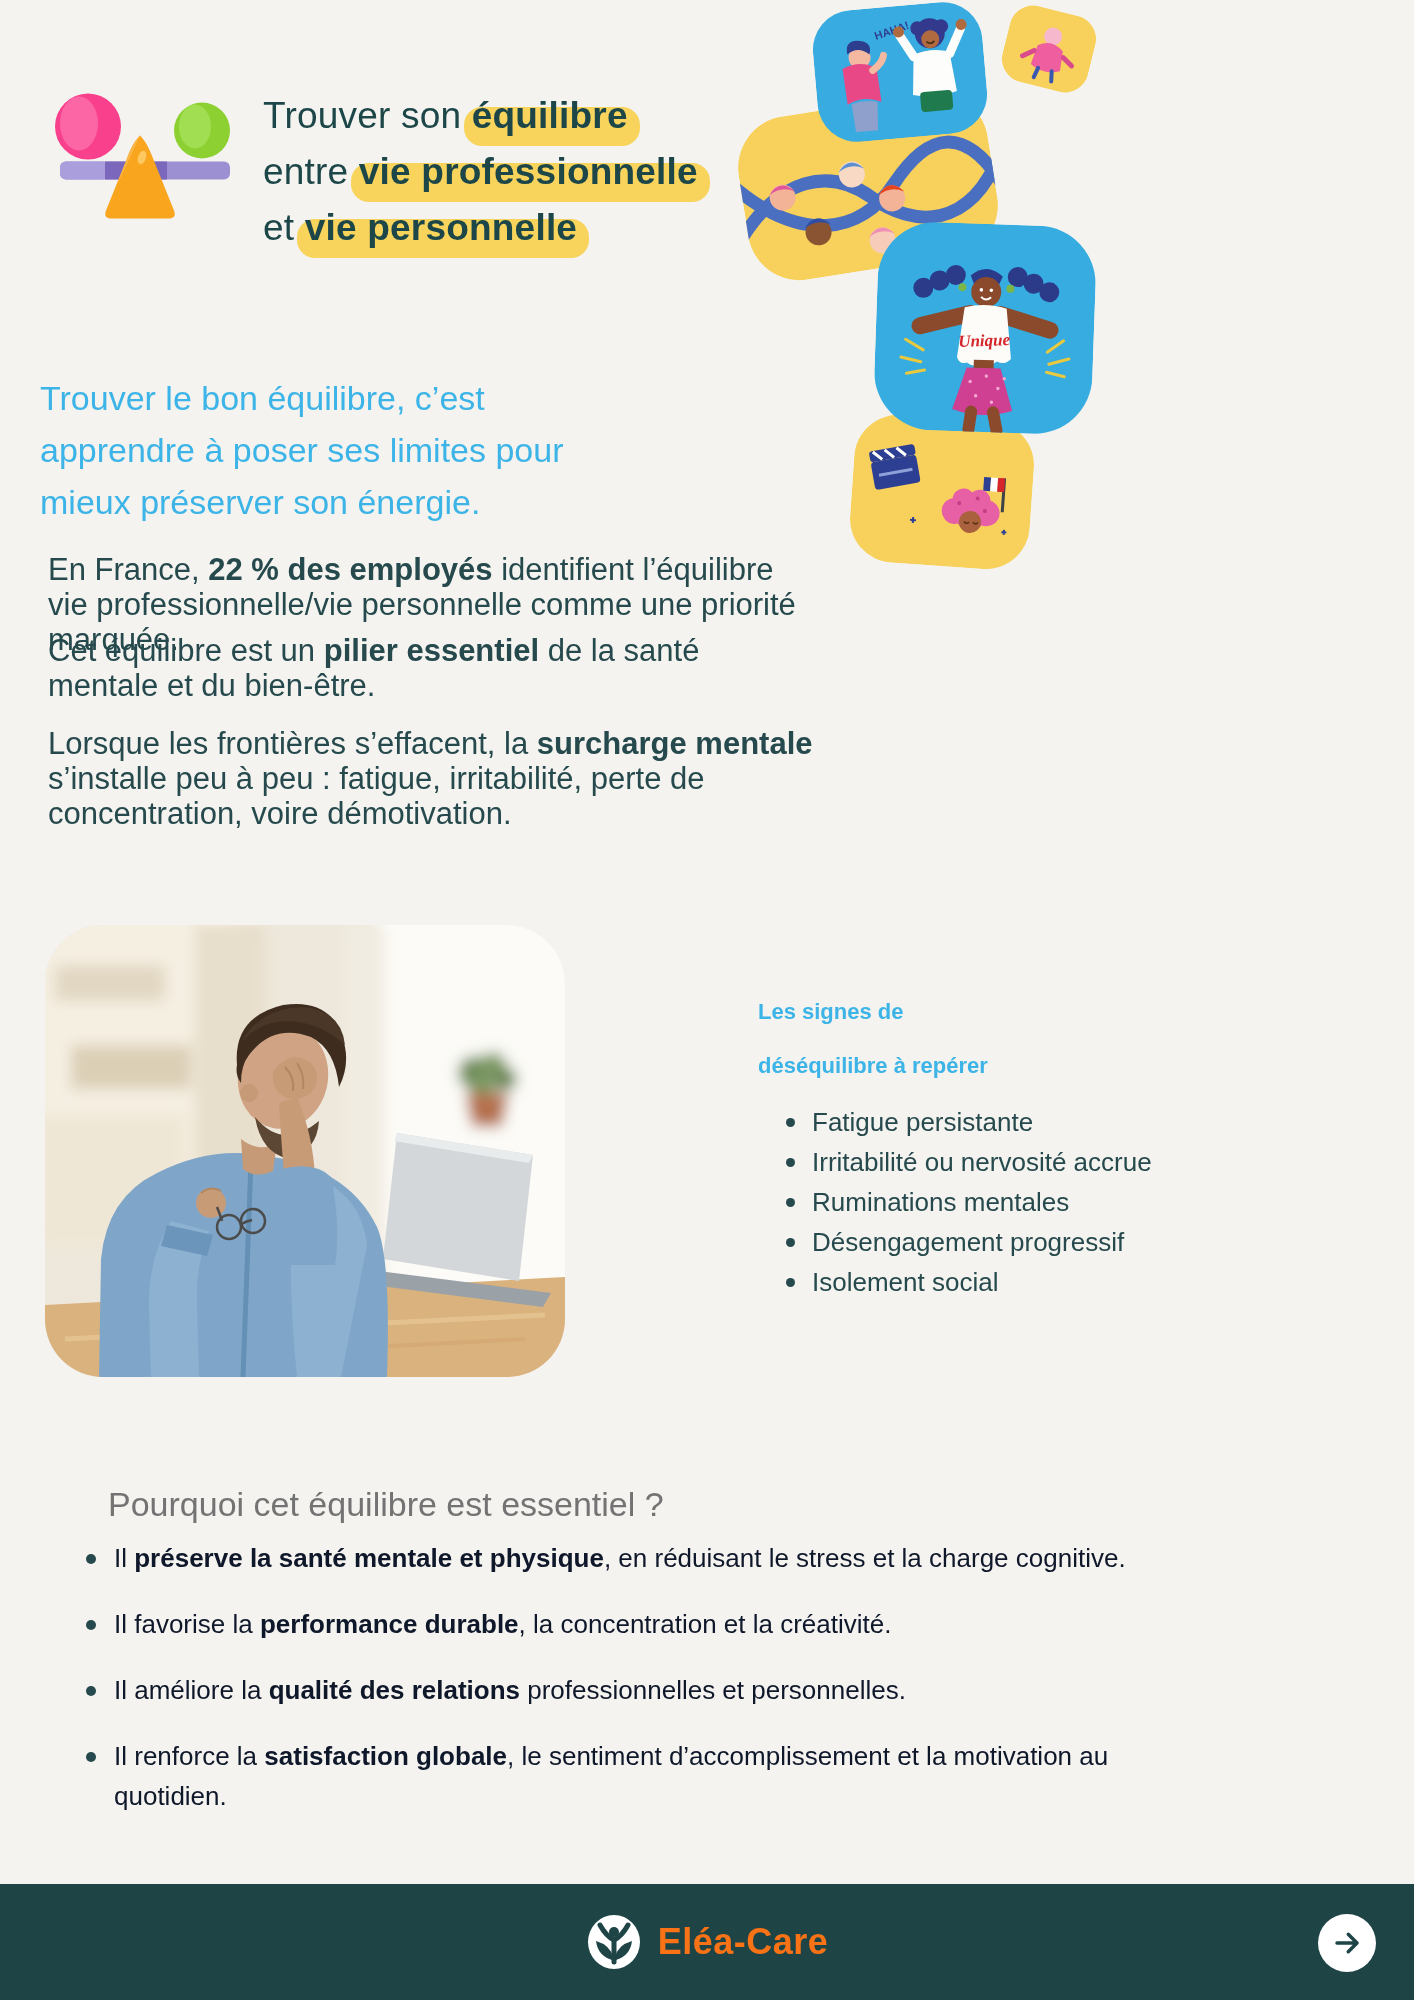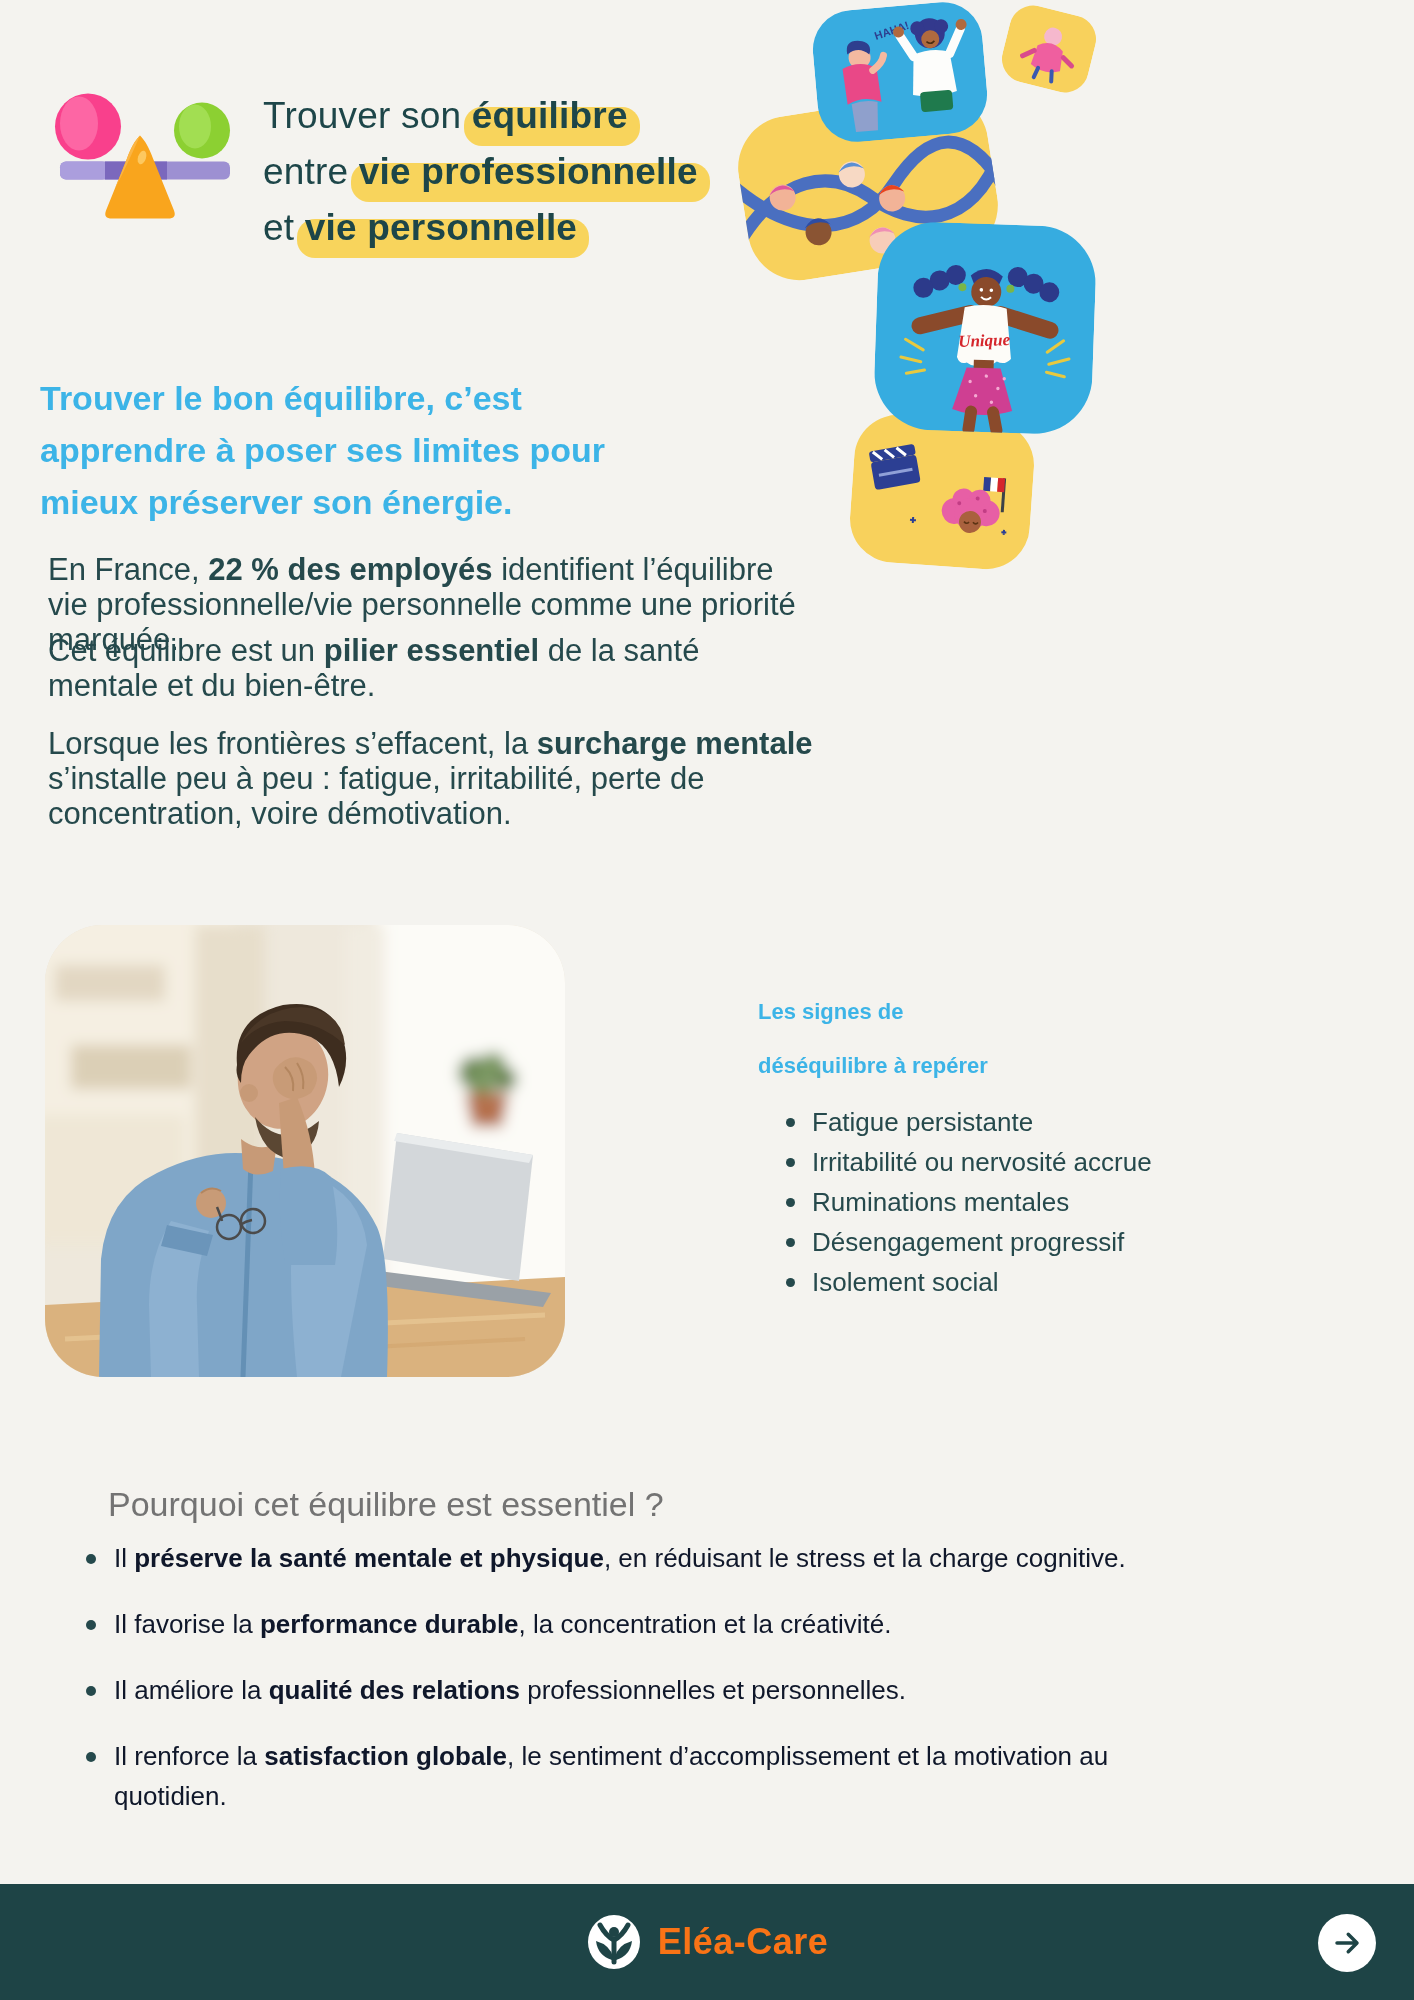--- a/index.html
+++ b/index.html
@@ -18,21 +18,21 @@
   
   .tile{position:absolute;overflow:visible;}
   .tile-bg{position:absolute;inset:0;}
   .tile-dna{left:742px;top:104px;width:252px;height:165px;transform:rotate(-9deg);z-index:1;}
   .tile-movie{left:852px;top:418px;width:180px;height:148px;transform:rotate(4deg);z-index:1;}
   .tile-people{left:815px;top:6px;width:170px;height:132px;transform:rotate(-5deg);z-index:2;}
   .tile-mini{left:1005px;top:10px;width:88px;height:78px;transform:rotate(14deg);z-index:2;}
   .tile-unique{left:876px;top:224px;width:218px;height:208px;transform:rotate(2deg);z-index:3;}
 
   
-  .intro-heading{left:40px;top:372px;font-size:34px;line-height:52px;font-weight:700;color:#3cb4e7;}
+  .intro-heading{left:40px;top:372px;font-size:34px;line-height:52px;font-weight:400;color:#3cb4e7;}
   .intro-heading span{display:block;}
   .para{position:absolute;left:48px;width:770px;font-size:31px;line-height:35px;font-weight:500;color:#25494c;margin:0;}
   .para b{font-weight:700;}
   .p1{top:552px;}.p2{top:633px;}.p3{top:726px;}
 
   
   .photo{left:45px;top:925px;width:520px;height:452px;border-radius:58px;overflow:hidden;background:#eee8dc;}
 
   
   .signs-heading{left:758px;top:985px;font-size:22px;line-height:54px;font-weight:700;color:#3cb4e7;}

